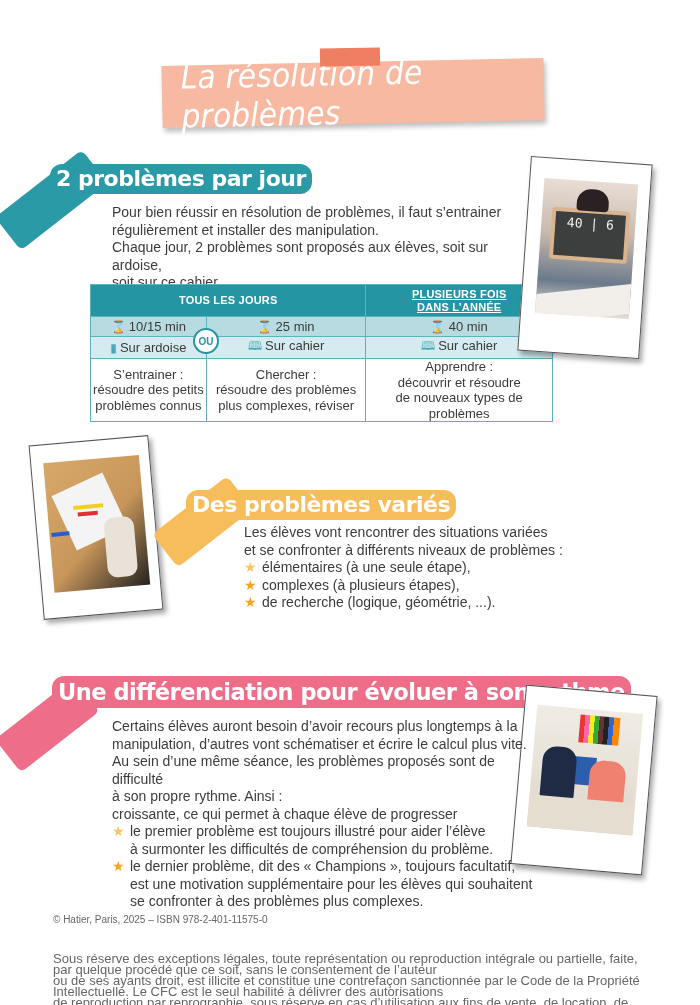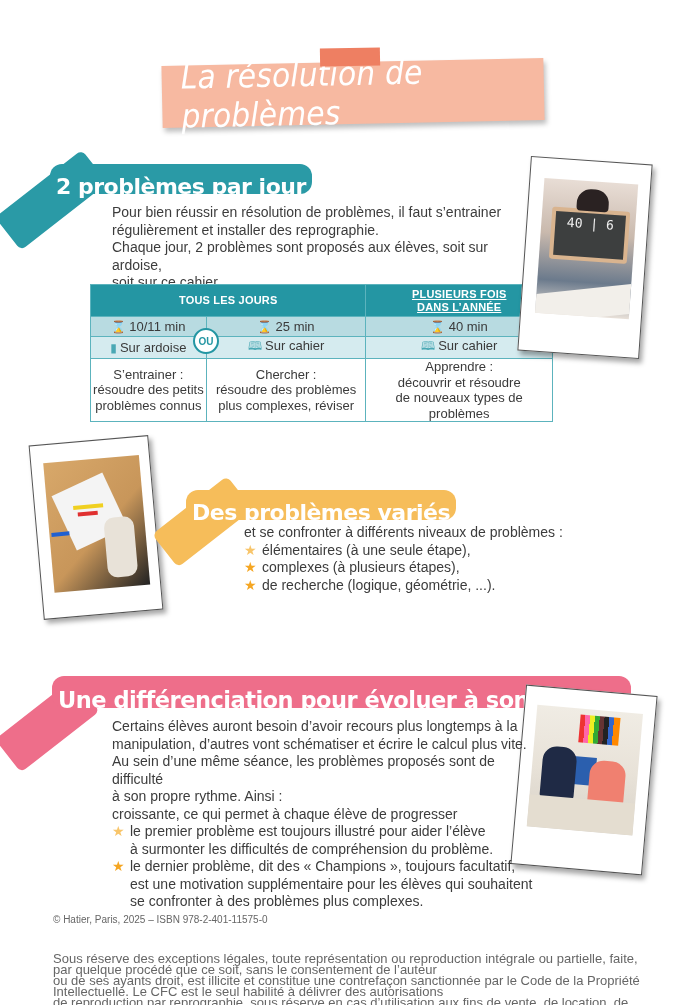--- a/index.html
+++ b/index.html
@@ -24,21 +24,21 @@
   }
 
   
   .tape {
     position: absolute; height: 42px; border-radius: 6px;
     transform: rotate(-38deg); transform-origin: left center;
   }
   .heading {
     position: absolute; font-family: "DejaVu Sans", sans-serif; font-weight: bold;
     color: #ffffff; white-space: nowrap; letter-spacing: -0.5px;
-    padding: 8px 6px; border-radius: 12px;
+    padding: 0 6px; border-radius: 12px;
   }
   .heading-teal { font-size: 22px; background: #2a9aa6; }
   .heading-orange { font-size: 22px; background: #f6bd5a; }
   .heading-pink { font-size: 22px; background: #ee6e8a; }
 
   .para {
     position: absolute; font-size: 14px; line-height: 17.5px; color: #3c3c3c; margin-left: 22px;
   }
   .bullet-list { list-style: none; }
   .bullet-list li { position: relative; padding-left: 18px; }
@@ -88,36 +88,36 @@
 <div class="title-tape"></div>
 <div class="title-banner">
   <span class="title-text">La résolution de problèmes</span>
 </div>
 
 <div class="tape" style="left:8px; top:213px; width:110px; background:#2a9aa6;"></div>
 <div class="heading heading-teal" style="left:50px; top:164px; height:30px; line-height:30px;">2 problèmes par jour</div>
 
 <div class="para" style="left:90px; top:204px; width:420px;">
   <div>Pour bien réussir en résolution de problèmes, il faut s’entrainer</div>
-  <div>régulièrement  et installer des reprographie.</div>
+  <div>régulièrement  et installer des manipulation.</div>
   <div>Chaque jour, 2 problèmes sont proposés aux élèves, soit sur ardoise,</div>
   <div>soit sur ce cahier.</div>
 </div>
 
 <table class="sched-table">
   <tbody>
       <tr>
     <th colspan="2" style="width:276px;">TOUS LES JOURS</th>
     <th style="width:187px;text-decoration:underline;">
       <div>PLUSIEURS FOIS</div>
       <div>DANS L’ANNÉE</div>
     </th>
   </tr>
   <tr class="row-time">
-    <td style="width:116px;"><span class="ico">⌛</span><span>10/11 min</span></td>
+    <td style="width:116px;"><span class="ico">⌛</span><span>10/15 min</span></td>
     <td style="width:160px;"><span class="ico">⌛</span><span>25 min</span></td>
     <td><span class="ico">⌛</span><span>40 min</span></td>
   </tr>
   <tr class="row-support">
     <td><span class="ico">▮</span><span>Sur ardoise</span></td>
     <td><span class="ico">🕮</span><span>Sur cahier</span></td>
     <td><span class="ico">🕮</span><span>Sur cahier</span></td>
   </tr>
   <tr class="row-desc">
     <td>
@@ -157,20 +157,21 @@
     <div style="position:absolute; left:30px; top:52px; width:20px; height:4px; background:#e03030;"></div>
     <div style="position:absolute; left:2px; top:70px; width:18px; height:4px; background:#2060d0;"></div>
     <div style="position:absolute; left:55px; top:60px; width:30px; height:60px; background:#e8e2d8; border-radius:10px;"></div>
   </div>
 </div>
 
 <div class="tape" style="left:165px; top:530px; width:95px; background:#f6bd5a;"></div>
 <div class="heading heading-orange" style="left:186px; top:482px; height:30px; line-height:30px;margin-top:8px;">Des problèmes variés</div>
 
 <div class="para" style="left:222px; top:524px; width:360px;">
+  <div>Les élèves vont rencontrer des situations variées</div>
   <div>et se confronter à différents niveaux de problèmes :</div>
   <ul class="bullet-list">
     <li><span class="star light">★</span><span>élémentaires (à une seule étape),</span></li>
     <li><span class="star">★</span><span>complexes (à plusieurs étapes),</span></li>
     <li><span class="star">★</span><span>de recherche (logique, géométrie, ...).</span></li>
   </ul>
 </div>
 
 <div class="tape" style="left:8px; top:735px; width:100px; background:#ee6e8a;"></div>
 <div class="heading heading-pink" style="left:52px; top:676px; height:32px; line-height:32px; font-size:22.5px;">Une différenciation pour évoluer à son rythme</div>

